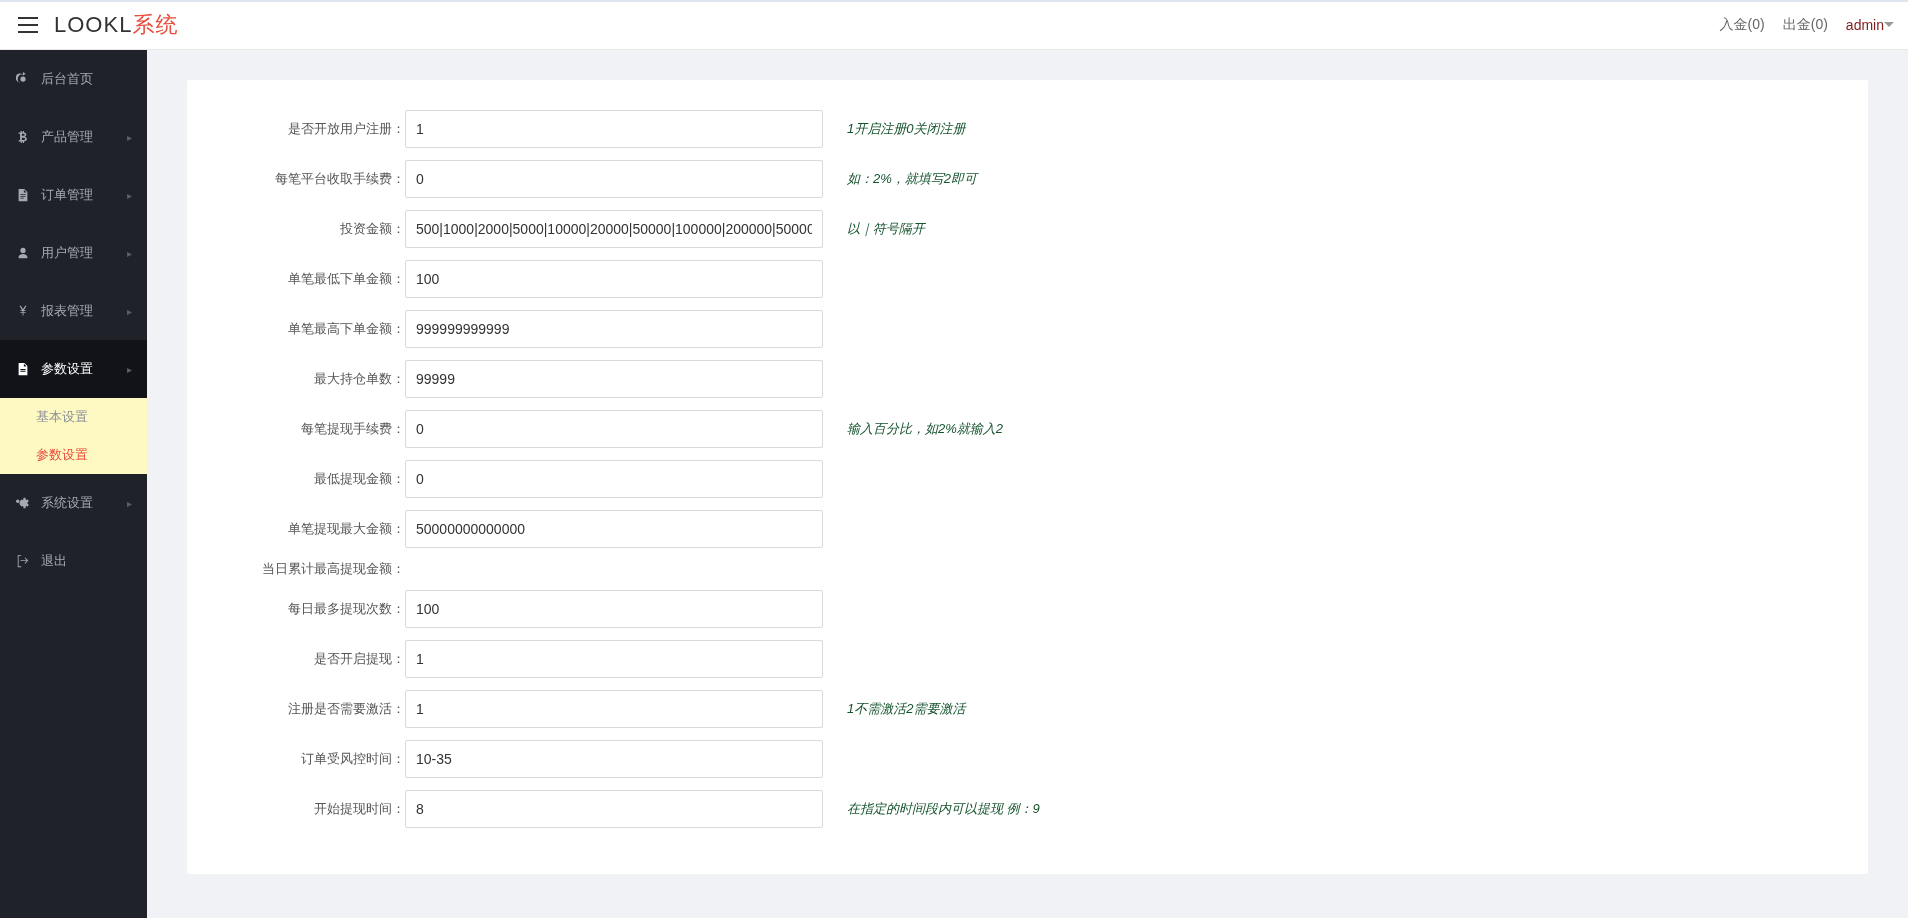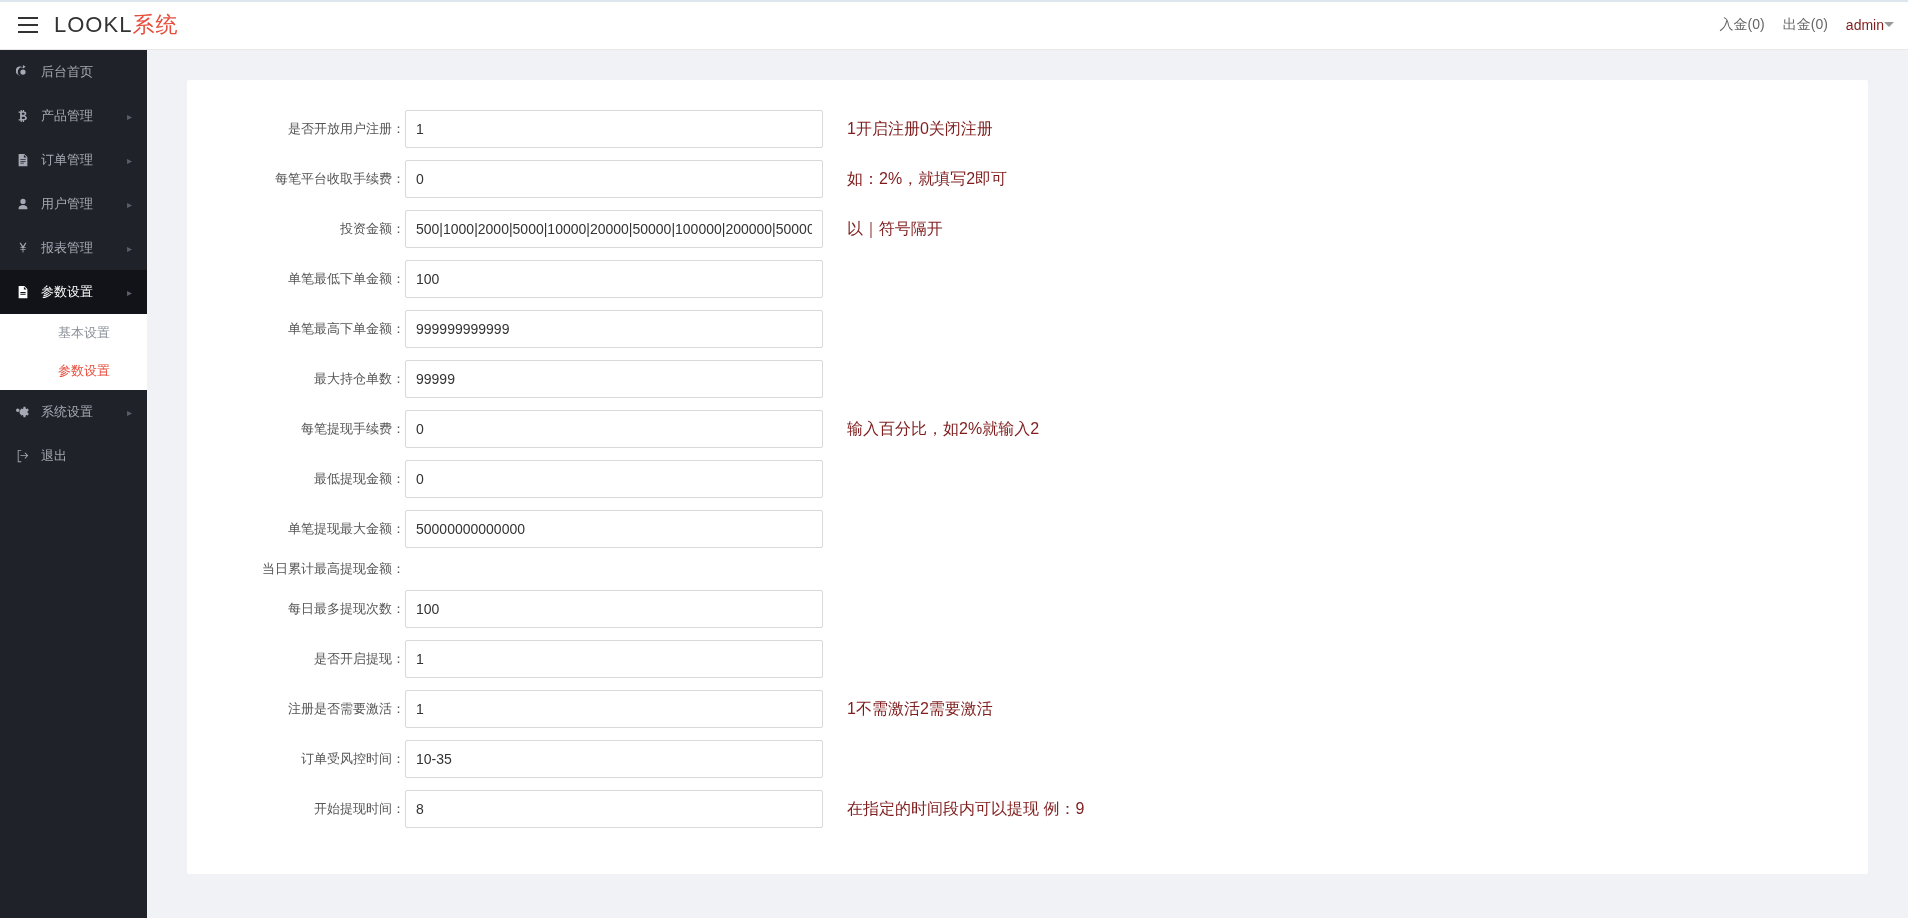--- a/index.html
+++ b/index.html
@@ -11,37 +11,37 @@
     .menu-toggle svg { display: block; }
     .logo { font-size: 22px; font-weight: 400; letter-spacing: 1px; }
     .logo-main { color: #333; }
     .logo-accent { color: #e74c3c; }
     .top-spacer { flex: 1; }
     .top-links { display: flex; align-items: center; gap: 18px; font-size: 14px; color: #666; }
     .top-links span { cursor: pointer; }
     .top-user { display: flex; align-items: center; cursor: pointer; color: #7f1d1d; }
     
     .sidebar { position: fixed; top: 50px; left: 0; bottom: 0; width: 147px; background: #20222a; overflow-y: auto; }
-    .nav-item { display: flex; align-items: center; padding: 13px 15px; color: #a4a9b3; cursor: pointer; font-size: 13px; position: relative; }
+    .nav-item { display: flex; align-items: center; padding: 20px 15px; color: #a4a9b3; cursor: pointer; font-size: 13px; position: relative; }
     .nav-item.active { background: #111318; color: #fff; }
     .nav-item .nav-icon { width: 16px; margin-right: 10px; display: flex; align-items: center; justify-content: center; }
     .nav-item .nav-label { flex: 1; }
     .nav-item .nav-caret { font-size: 10px; color: #5a5f6b; }
-    .nav-sub { background: #ffffff; text-align: center; }
+    .nav-sub { background: #fef9c3; }
     .nav-sub-item { padding: 10px 15px 10px 36px; color: #8a8f99; font-size: 13px; cursor: pointer; }
     .nav-sub-item.active { color: #e74c3c; }
     
     .main { margin-left: 147px; margin-top: 50px; padding: 30px 40px; min-height: calc(100vh - 50px); }
     .card { background: #fff; border-radius: 2px; padding: 24px 0 40px 0; }
     
     .form-row { display: flex; align-items: center; padding: 6px 0; }
     .form-label { width: 218px; flex-shrink: 0; text-align: right; padding-left: 12px; color: #555; font-size: 13px; }
     .form-input-wrap { width: 418px; flex-shrink: 0; }
     .form-input { width: 100%; height: 38px; border: 1px solid #d9d9d9; border-radius: 2px; padding: 0 10px; font-size: 14px; color: #333; outline: none; }
-    .form-help { padding-left: 24px; color: #7f1d1d; font-size: 16px; flex: 1; max-width: 360px; line-height: 1.6; }
+    .form-help { padding-left: 24px; color: #14532d; font-size: 13px; flex: 1; max-width: 360px; line-height: 1.6; font-style: italic; }
     
     .icon-svg { width: 14px; height: 14px; fill: currentColor; }
   </style>
 </head>
 <body>
 
 <div class="top-bar-border"></div>
 <div class="top-bar">
   <div class="menu-toggle">
     <svg width="20" height="16" viewBox="0 0 20 16">

